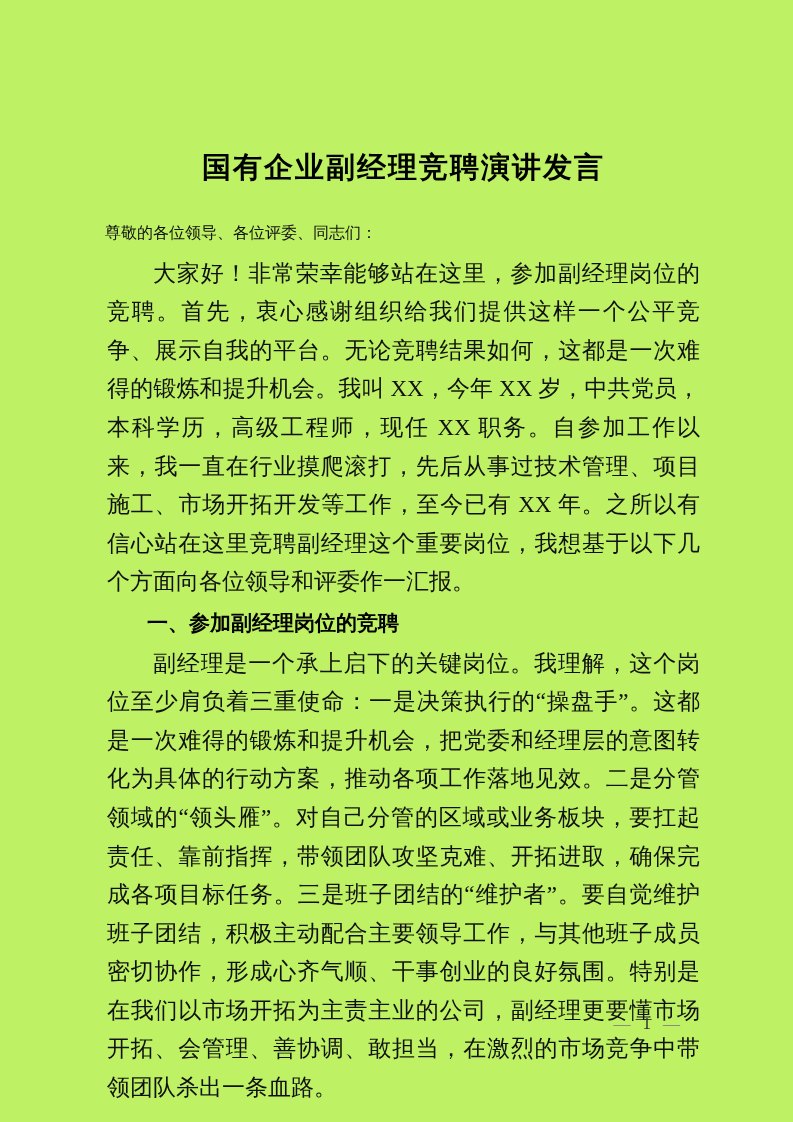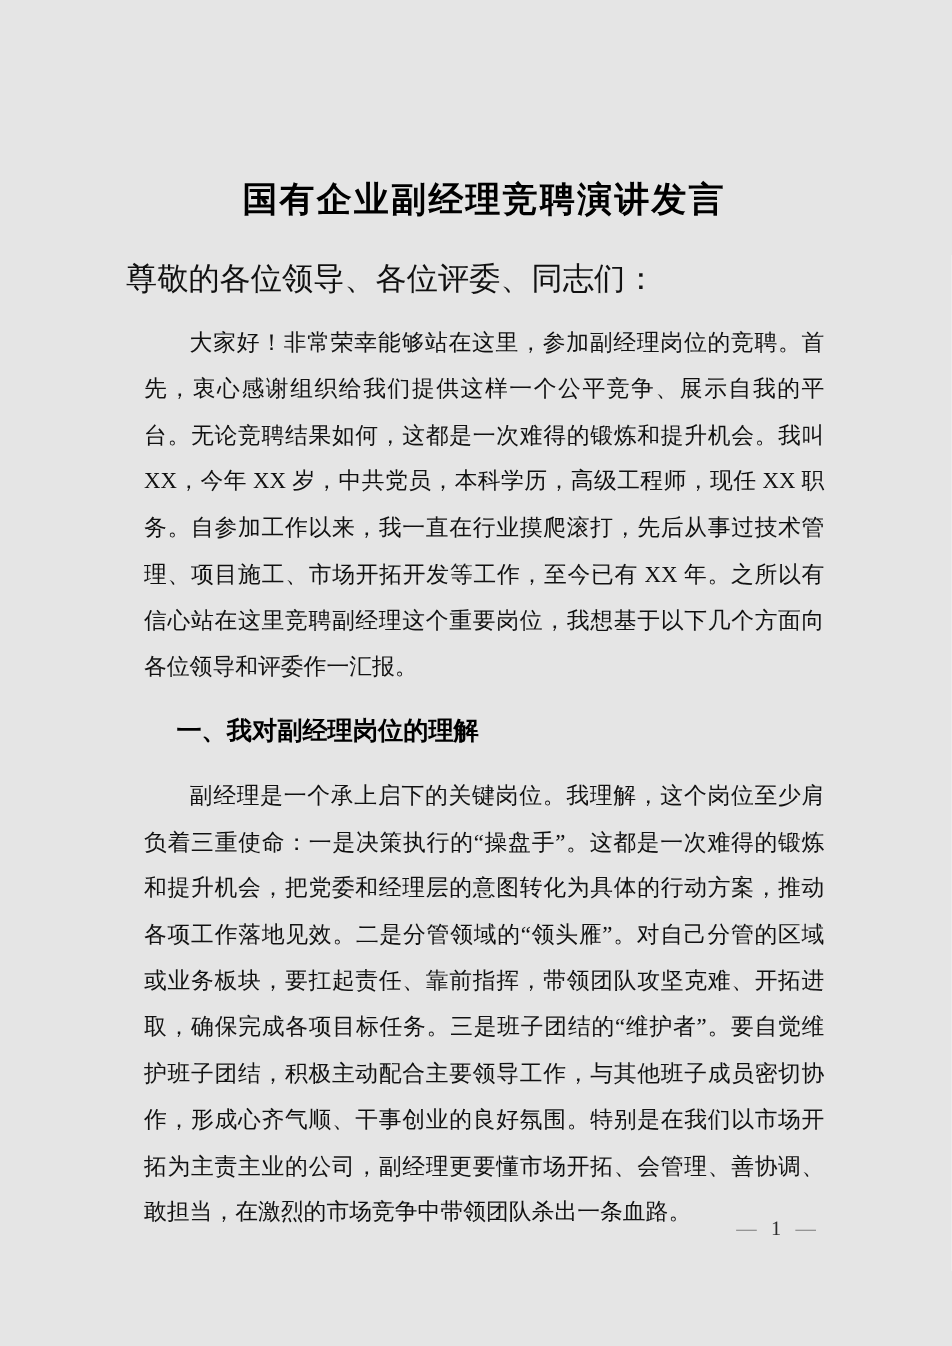--- a/index.html
+++ b/index.html
@@ -11,49 +11,49 @@
     height: 1122px;
     background: #ffffff;
     position: relative;
     overflow: hidden;
     font-family: "Liberation Serif", "DejaVu Serif", serif;
     color: #111111;
   }
   .page {
     position: absolute;
     inset: 0;
-    background: #e5e5e5;
+    background: #bef264;
     text-decoration: underline;
   }
   .content {
     position: absolute;
     left: 105px;
     width: 597px;
     top: 0;
   }
   .doc-title {
     margin: 147px 0 0 0;
     text-align: center;
     font-size: 29px;
     font-weight: 700;
     letter-spacing: 2px;
     line-height: 40px;
     color: #000000;
     font-family: "Liberation Serif", "DejaVu Serif", serif;
   }
   .salutation {
     margin: 27px 0 0 0;
-    font-size: 26px;
+    font-size: 16px;
     line-height: 38.6px;
     color: #111111;
   }
   .body-para {
-    margin: 15px;
+    margin: 2px;
     text-indent: 2em;
-    font-size: 19px;
+    font-size: 23px;
     line-height: 38.6px;
     text-align: justify;
     color: #111111;
   }
   .section-heading {
     margin: 0;
     text-indent: 2em;
     font-size: 21px;
     line-height: 38.6px;
     font-weight: 700;
@@ -79,20 +79,20 @@
   }
 </style>
 </head>
 <body>
 
 <div class="page">
   <div class="content">
     <h1 class="doc-title">国有企业副经理竞聘演讲发言</h1>
     <p class="salutation">尊敬的各位领导、各位评委、同志们：</p>
     <p class="body-para">大家好！非常荣幸能够站在这里，参加副经理岗位的竞聘。首先，衷心感谢组织给我们提供这样一个公平竞争、展示自我的平台。无论竞聘结果如何，这都是一次难得的锻炼和提升机会。我叫 XX，今年 XX 岁，中共党员，本科学历，高级工程师，现任 XX 职务。自参加工作以来，我一直在行业摸爬滚打，先后从事过技术管理、项目施工、市场开拓开发等工作，至今已有 XX 年。之所以有信心站在这里竞聘副经理这个重要岗位，我想基于以下几个方面向各位领导和评委作一汇报。</p>
-    <h2 class="section-heading">一、我对副经理岗位的理解</h2>
+    <h2 class="section-heading">一、参加副经理岗位的竞聘</h2>
     <p class="body-para">副经理是一个承上启下的关键岗位。我理解，这个岗位至少肩负着三重使命：一是决策执行的“操盘手”。这都是一次难得的锻炼和提升机会，把党委和经理层的意图转化为具体的行动方案，推动各项工作落地见效。二是分管领域的“领头雁”。对自己分管的区域或业务板块，要扛起责任、靠前指挥，带领团队攻坚克难、开拓进取，确保完成各项目标任务。三是班子团结的“维护者”。要自觉维护班子团结，积极主动配合主要领导工作，与其他班子成员密切协作，形成心齐气顺、干事创业的良好氛围。特别是在我们以市场开拓为主责主业的公司，副经理更要懂市场开拓、会管理、善协调、敢担当，在激烈的市场竞争中带领团队杀出一条血路。</p>
   </div>
 
   <div class="page-footer">
     <span class="footer-dash">—</span><span class="footer-num">1</span><span class="footer-dash">—</span>
   </div>
 </div>
 
 </body></html>

